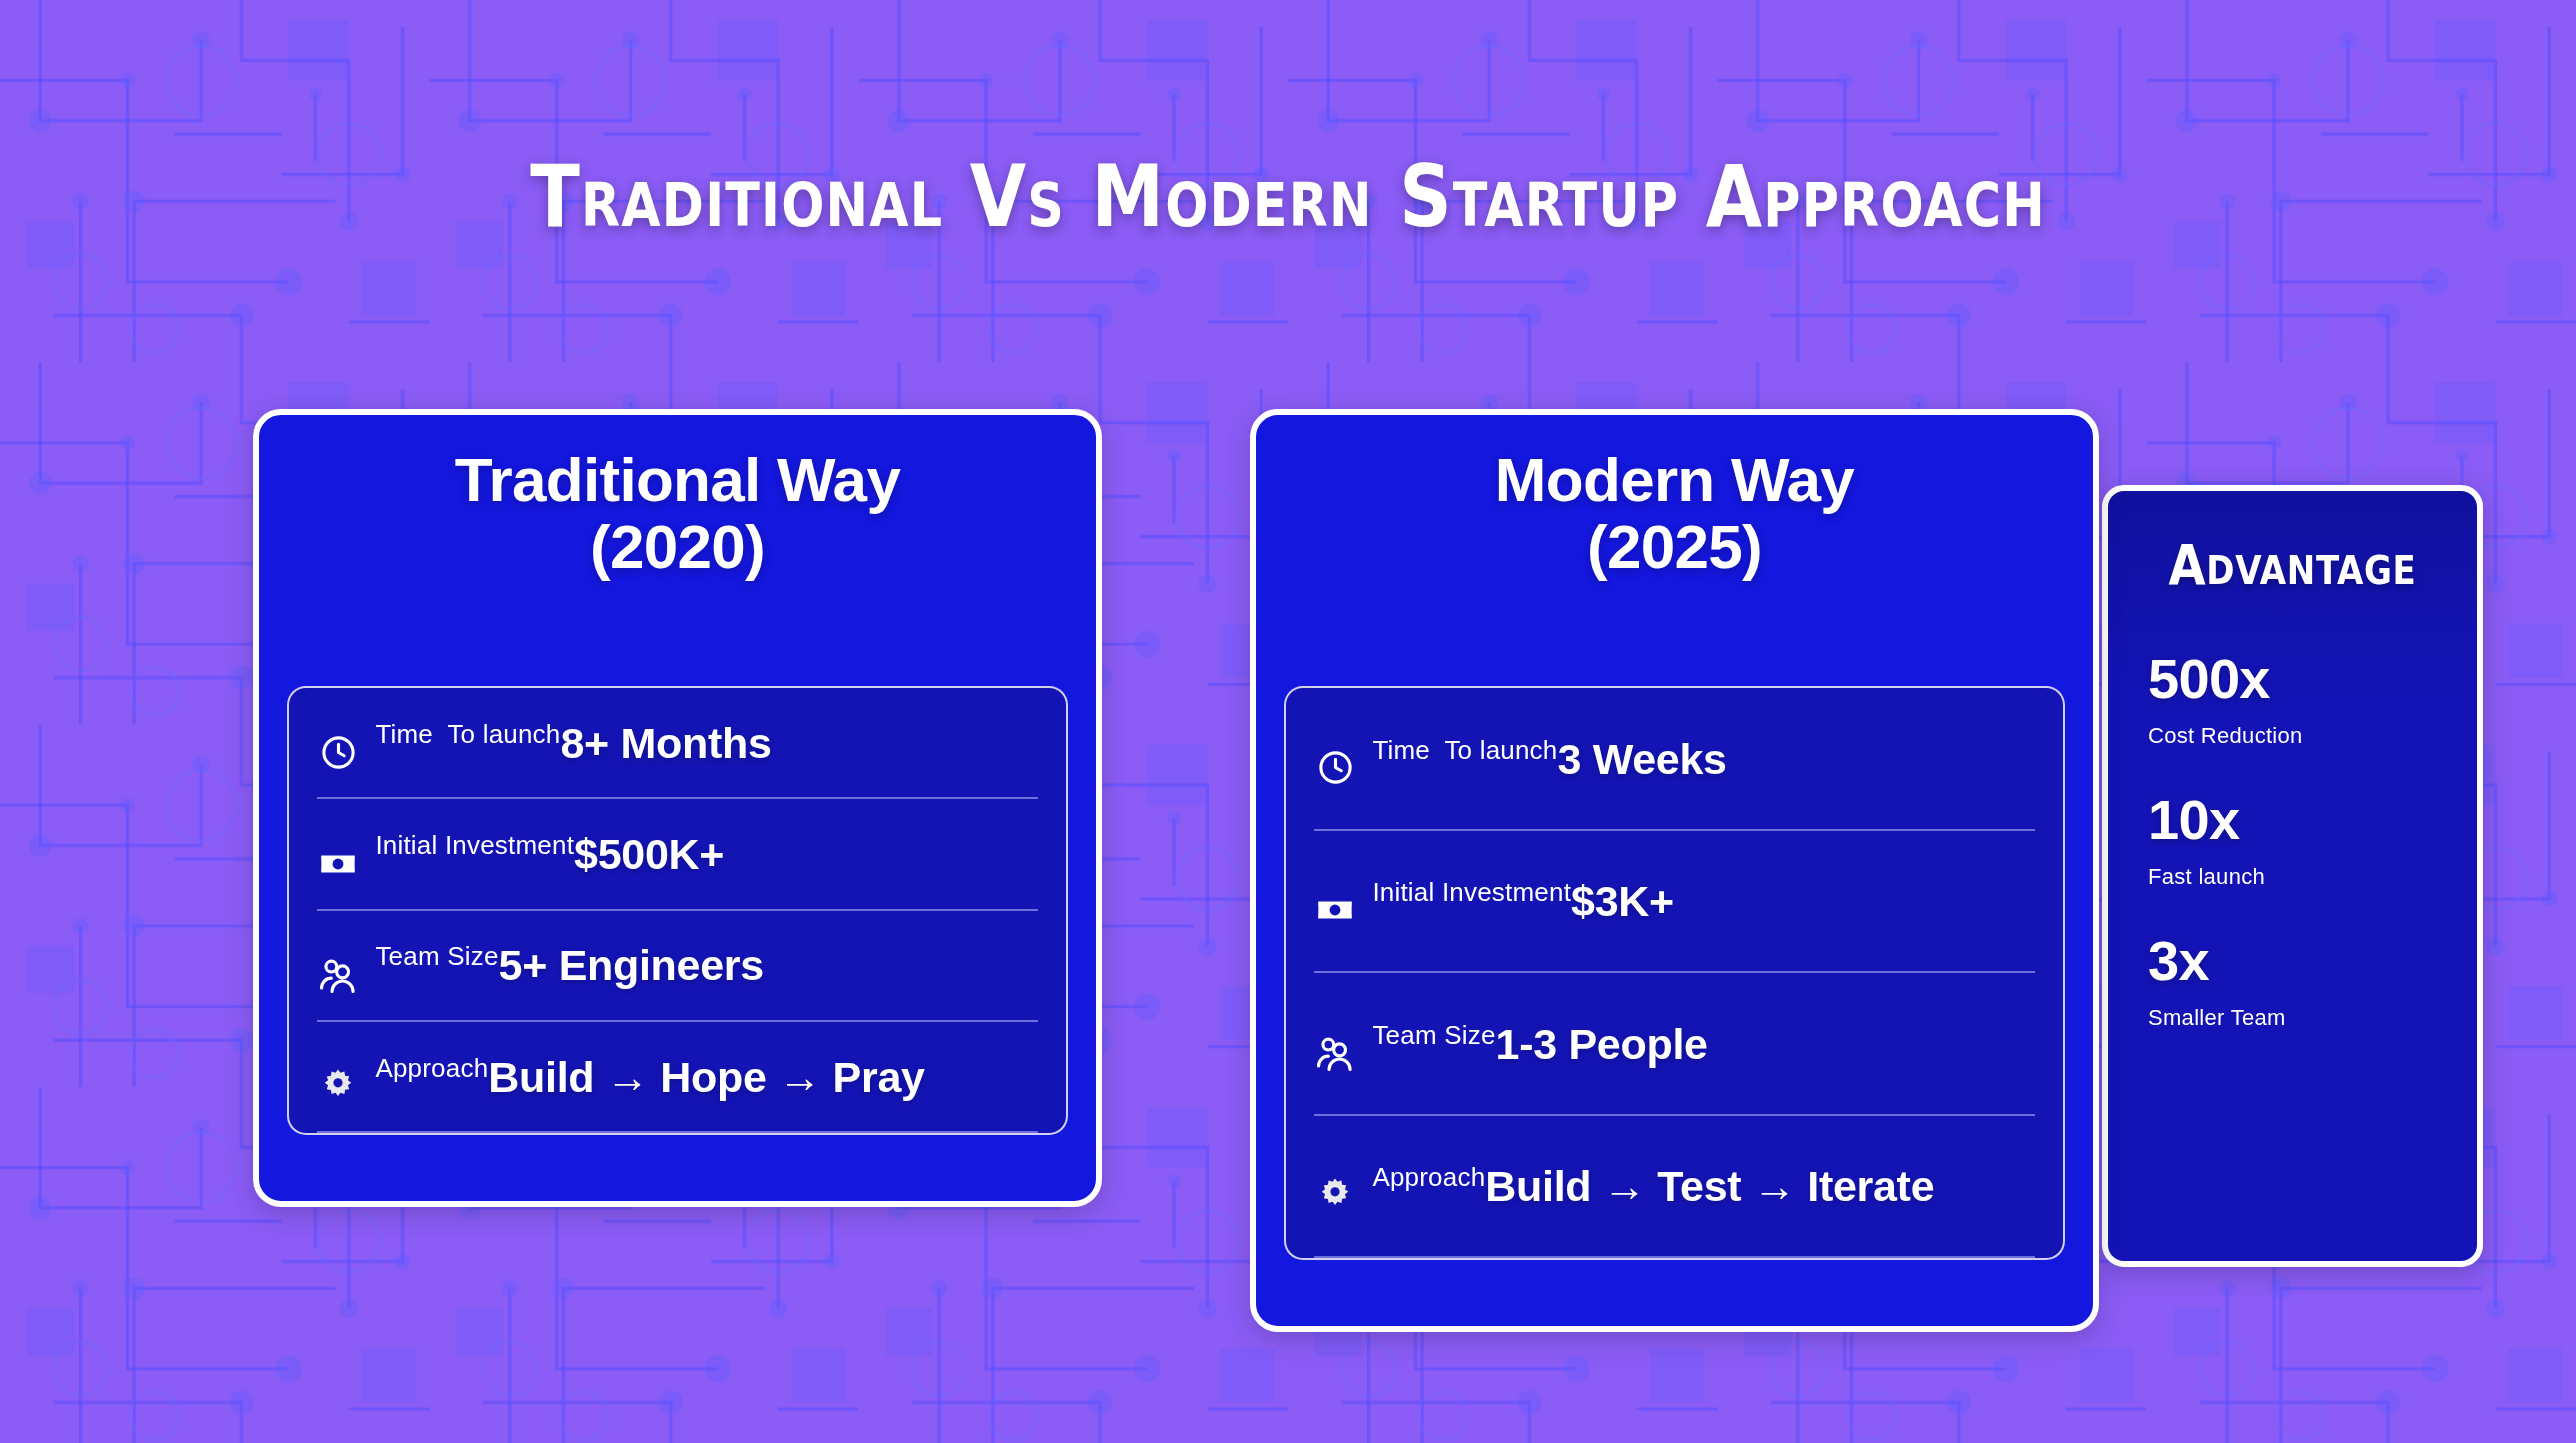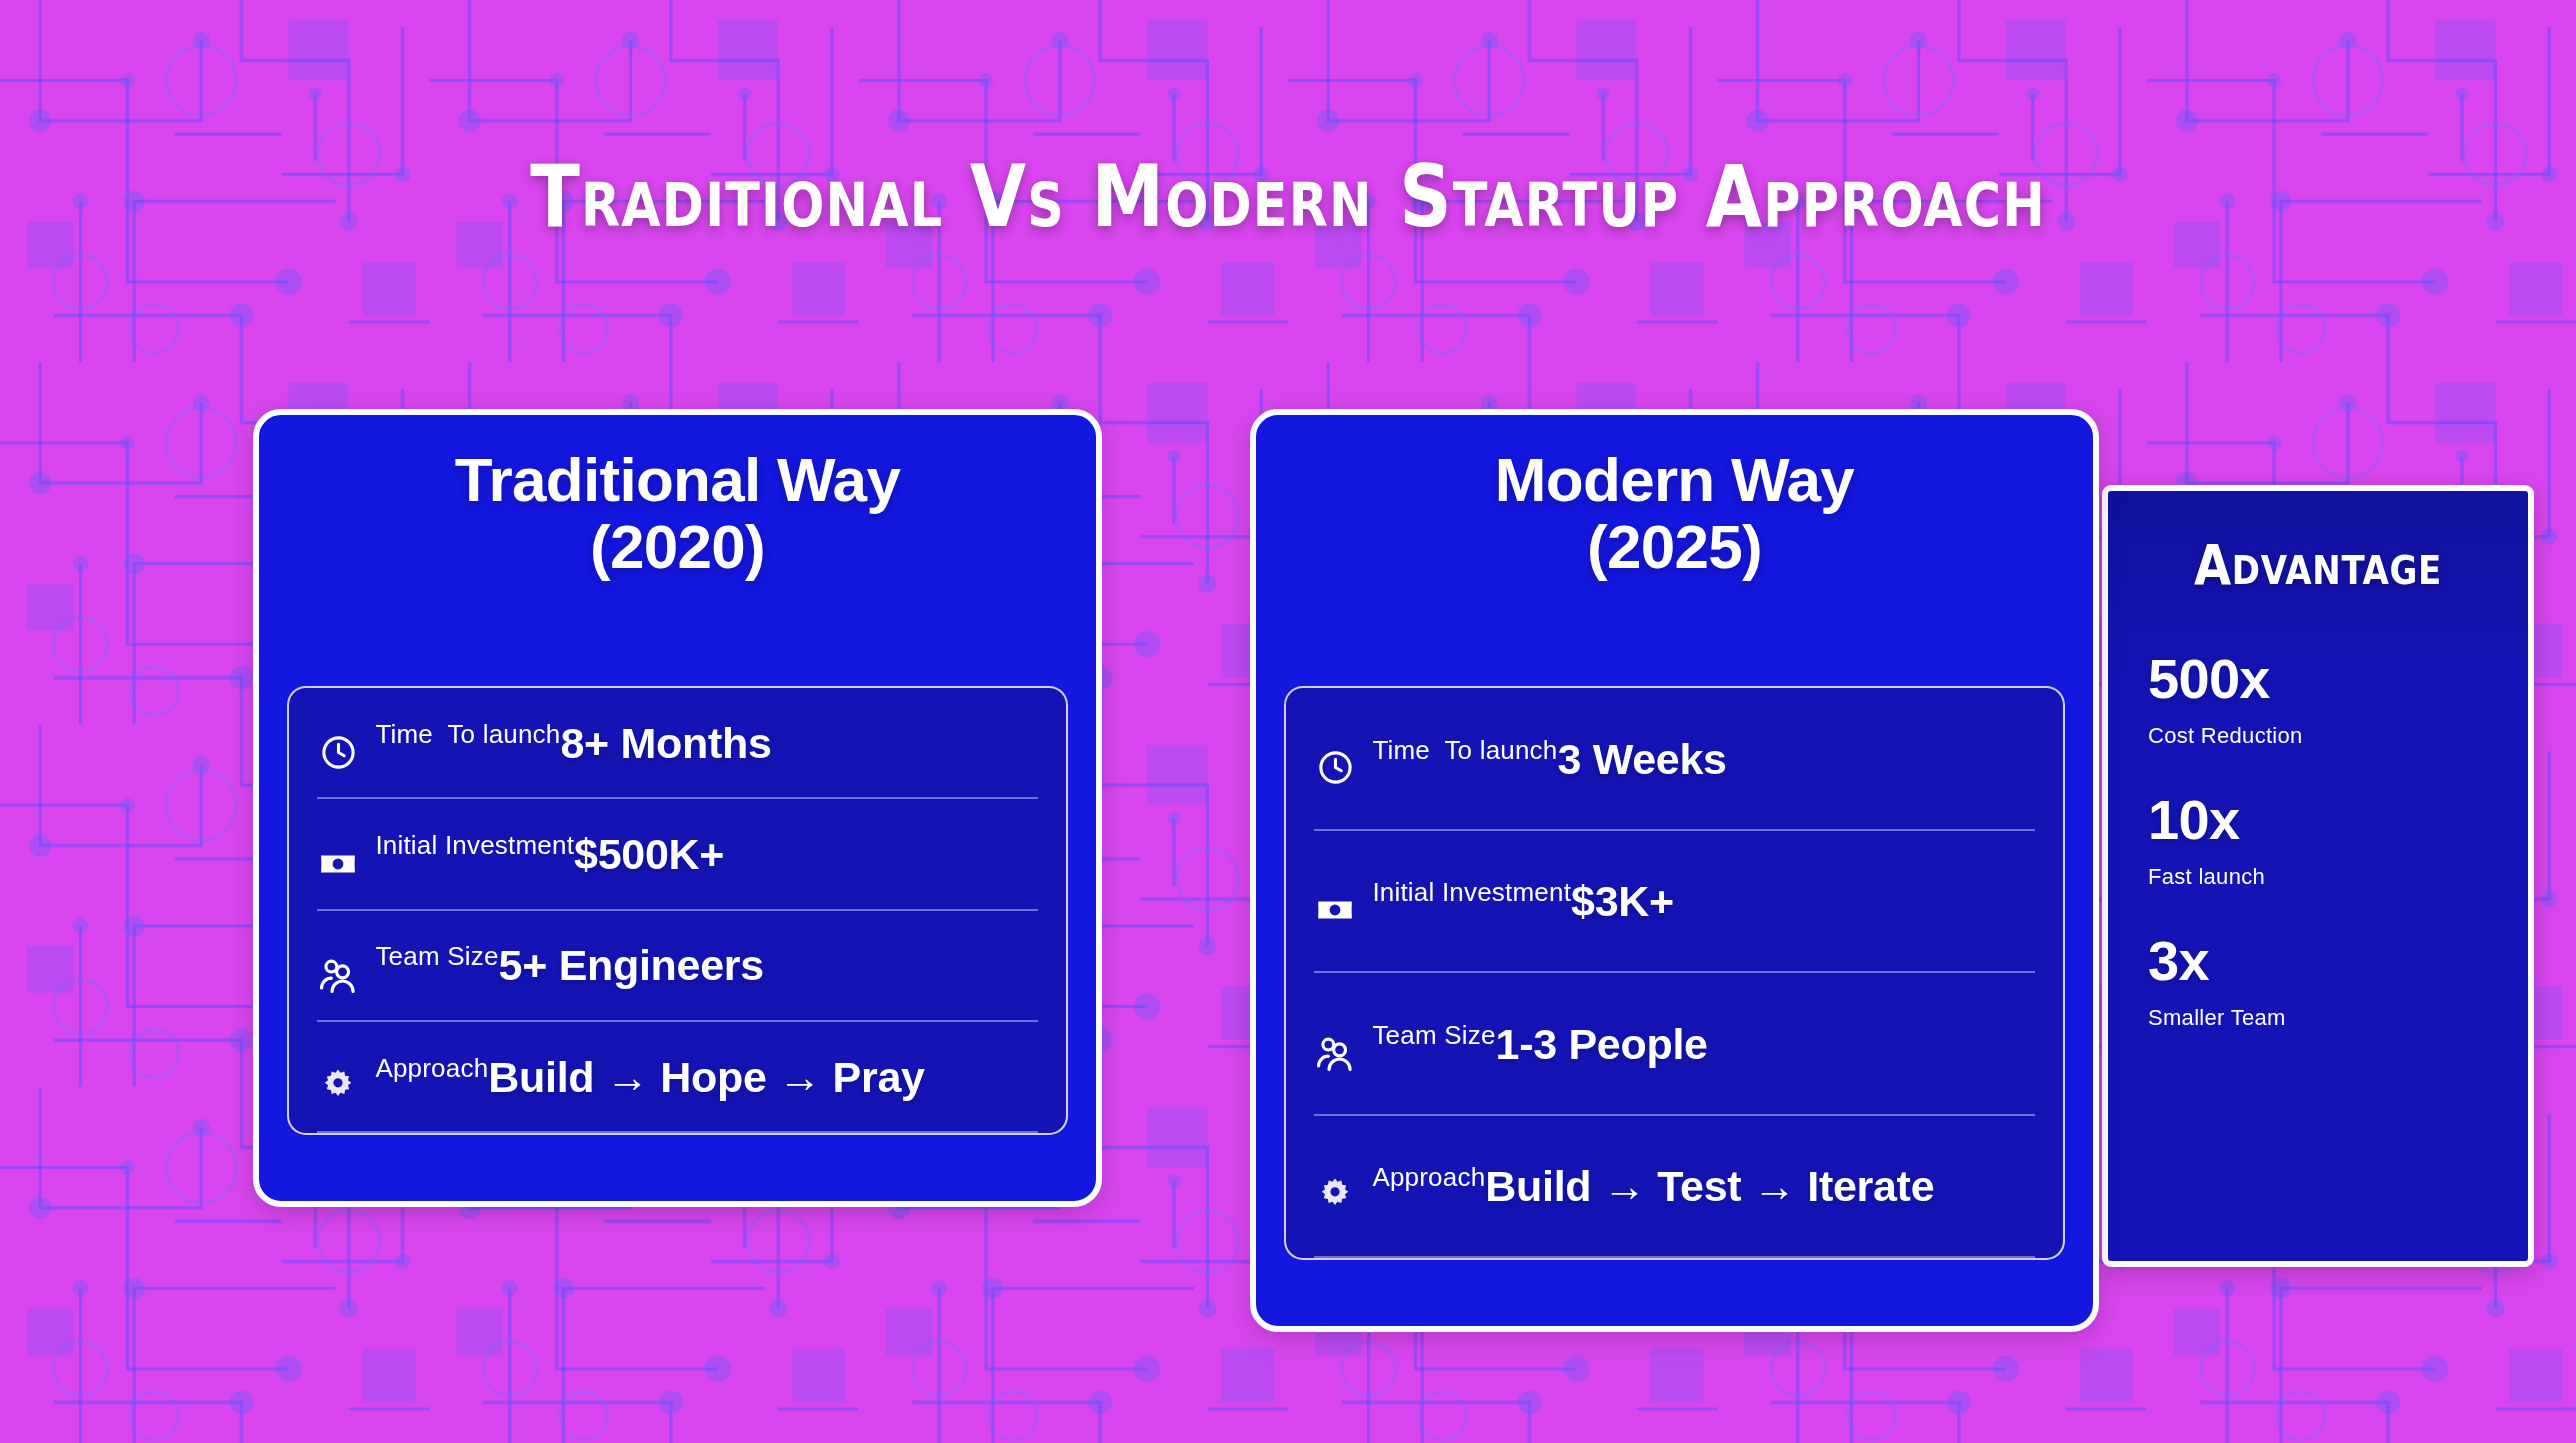--- a/index.html
+++ b/index.html
@@ -4,21 +4,21 @@
 <style>
   * { margin:0; padding:0; box-sizing:border-box; }
   html, body {
     width:2576px; height:1444px;
     overflow:hidden;
     font-family:"Liberation Sans", sans-serif;
   }
   #stage {
     position:relative;
     width:2576px; height:1444px;
-    background:#d946ef;
+    background:#8b5cf6;
     overflow:hidden;
   }
   #circuit {
     position:absolute; inset:0;
     width:2576px; height:1444px;
     pointer-events:none;
   }
 
   
   #title {
@@ -112,23 +112,23 @@
     letter-spacing:-0.3px;
     line-height:1.15;
     white-space:nowrap;
     text-shadow:0 2px 6.7px rgba(0,0,0,0.22);
   }
 
   
   #advantage-panel {
     position:absolute;
     left:2102px; top:485px;
-    width:432px; height:782px;
+    width:381px; height:782px;
     border:6px solid #ffffff;
-    border-radius:9px;
+    border-radius:22px;
     background:linear-gradient(180deg,#11119f 0%,#1414b6 26%,#1414b6 100%);
     z-index:1;
     padding:27px 0 8px 0;
     box-shadow:0 6.7px 27px rgba(0,0,0,0.20);
   }
   #card-modern { z-index:3; }
   #card-traditional { z-index:3; }
 
   #advantage-title {
     color:#ffffff;

